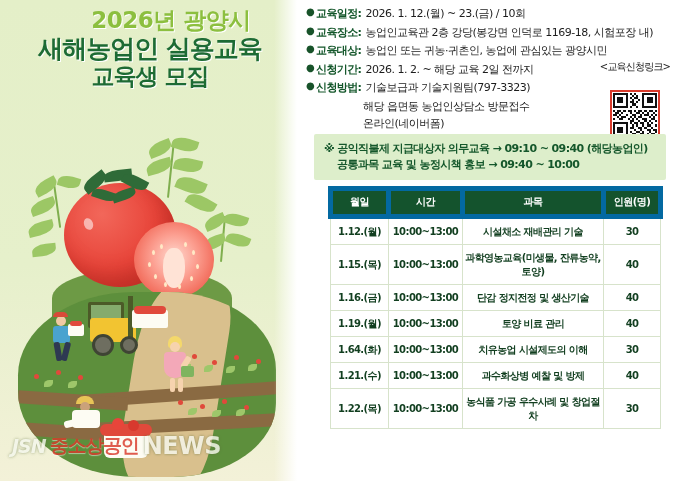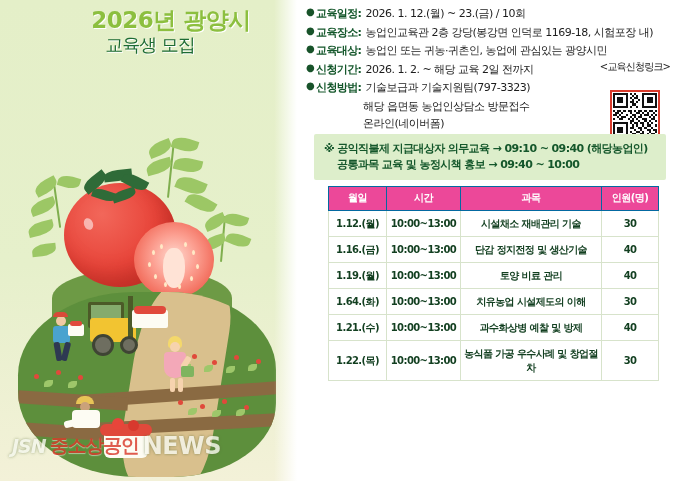--- a/index.html
+++ b/index.html
@@ -51,22 +51,22 @@
   }
   .title-line2 {
     font-size: 25px;
     font-weight: bold;
     color: #1d6b34;
     letter-spacing: -1px;
     margin-top: 1px;
     text-shadow: 1px 1px 0 #ffffff;
   }
   .title-line3 {
-    font-size: 18px;
-    font-weight: normal;
+    font-size: 23px;
+    font-weight: bold;
     color: #1d6b34;
     letter-spacing: -1px;
     margin-top: 1px;
     text-shadow: 1px 1px 0 #ffffff;
   }
 
   
   .illus { position: absolute; }
   .leaf {
     position: absolute;
@@ -340,27 +340,27 @@
   .notice-indent { padding-left: 13px; }
 
   .sched-table {
     position: absolute;
     left: 28px; top: 186px;
     width: 330px;
     border-collapse: collapse;
     table-layout: fixed;
   }
   .sched-table th {
-    background: #ec4899;
+    background: #14532d;
     color: #ffffff;
     font-size: 10px;
     font-weight: bold;
     letter-spacing: -0.5px;
     padding: 4px 0 5px;
-    border: 1px solid #0369a1;
+    border: 5px solid #0369a1;
     text-align: center;
   }
   .sched-table td {
     font-size: 10px;
     color: #123f20;
     font-weight: bold;
     letter-spacing: -0.6px;
     text-align: center;
     padding: 5.5px 0;
     border: 1px solid #d7e3cb;
@@ -373,20 +373,21 @@
 </style>
 </head>
 <body>
 
 <div id="poster">
 
   <div class="left-panel">
 
     <div class="title-block">
       <div class="title-line1">2026년 광양시</div>
+      <div class="title-line2">새해농업인 실용교육</div>
       <div class="title-line3">교육생 모집</div>
     </div>
 
     <div class="illus">
       <div class="stem" style="left:170px; top:140px; height:58px; transform:rotate(6deg);"></div>
       <div class="leaf" style="left:148px; top:142px; width:24px; height:13px; transform:rotate(-22deg);"></div>
       <div class="leaf" style="left:172px; top:138px; width:26px; height:13px; transform:rotate(18deg);"></div>
       <div class="leaf" style="left:146px; top:160px; width:26px; height:13px; transform:rotate(-16deg);"></div>
       <div class="leaf" style="left:174px; top:158px; width:28px; height:14px; transform:rotate(14deg);"></div>
       <div class="leaf" style="left:176px; top:178px; width:30px; height:15px; transform:rotate(22deg);"></div>
@@ -690,20 +691,26 @@
         </tr>
       </thead>
       <tbody>
         <tr>
           <td>1.12.(월)</td>
           <td>10:00~13:00</td>
           <td>시설채소 재배관리 기술</td>
           <td>30</td>
         </tr>
         <tr>
+          <td>1.15.(목)</td>
+          <td>10:00~13:00</td>
+          <td>과학영농교육(미생물, 잔류농약, 토양)</td>
+          <td>40</td>
+        </tr>
+        <tr>
           <td>1.16.(금)</td>
           <td>10:00~13:00</td>
           <td>단감 정지전정 및 생산기술</td>
           <td>40</td>
         </tr>
         <tr>
           <td>1.19.(월)</td>
           <td>10:00~13:00</td>
           <td>토양 비료 관리</td>
           <td>40</td>

